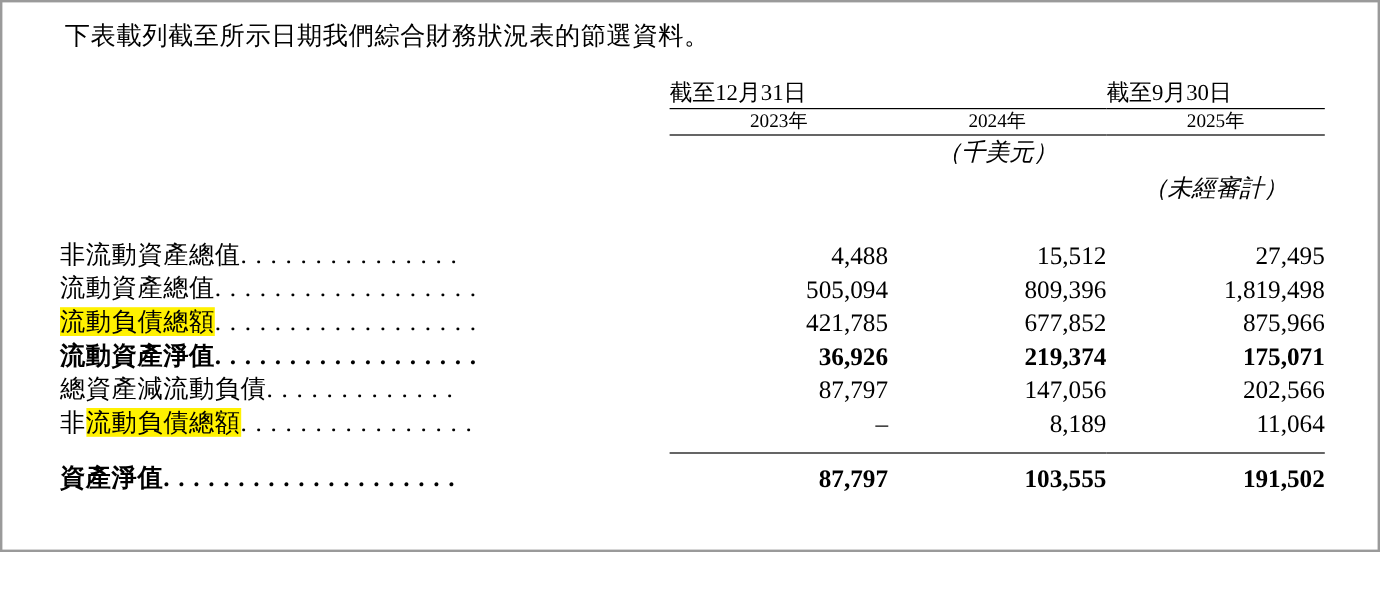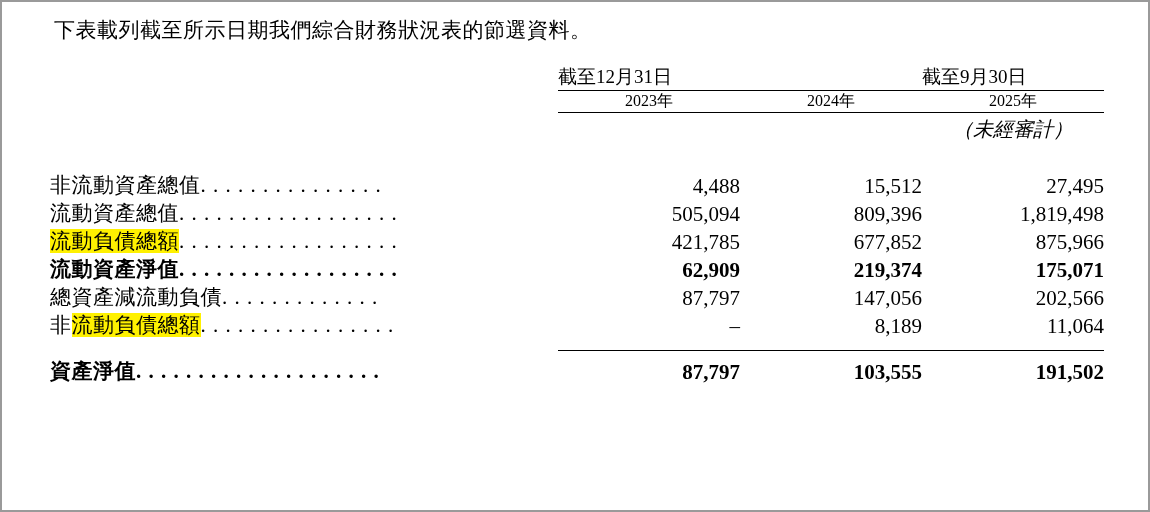--- a/index.html
+++ b/index.html
@@ -10,21 +10,21 @@
   body {
     width: 1150px;
     height: 512px;
     font-family: "Liberation Serif", serif;
     color: #000000;
     overflow: hidden;
   }
   .page {
     position: relative;
     width: 1150px;
-    height: 512px;
+    height: 460px;
     box-sizing: border-box;
     border: 2px solid #9a9a9a;
     background: #ffffff;
   }
   .intro {
     position: absolute;
     left: 52px;
     top: 14px;
     font-size: 21px;
     letter-spacing: 0.5px;
@@ -133,20 +133,26 @@
         <td class="hdr-group-cell rule-under">截至9月30日</td>
       </tr>
 
       <tr>
         <td></td>
         <td class="hdr-year hdr-year-rule">2023年</td>
         <td class="hdr-year hdr-year-rule">2024年</td>
         <td class="hdr-year hdr-year-rule">2025年</td>
       </tr>
 
+      <tr>
+        <td></td>
+        <td></td>
+        <td class="hdr-sub">（千美元）</td>
+        <td></td>
+      </tr>
 
       <tr>
         <td></td>
         <td></td>
         <td></td>
         <td class="hdr-sub2">（未經審計）</td>
       </tr>
       <tr class="spacer-row">
           <td colspan="4"></td>
         </tr>
@@ -167,21 +173,21 @@
 
       <tr>
         <td class="row-label"><span class="hl">流動負債總額</span><span class="leaders">. . . . . . . . . . . . . . . . . .</span></td>
         <td class="row-num">421,785</td>
         <td class="row-num">677,852</td>
         <td class="row-num">875,966</td>
       </tr>
 
       <tr class="bold">
         <td class="row-label"><span>流動資產淨值</span><span class="leaders">. . . . . . . . . . . . . . . . . .</span></td>
-        <td class="row-num">62,909</td>
+        <td class="row-num">36,926</td>
         <td class="row-num">219,374</td>
         <td class="row-num">175,071</td>
       </tr>
 
       <tr>
         <td class="row-label"><span>總資產減流動負債</span><span class="leaders">. . . . . . . . . . . . .</span></td>
         <td class="row-num">87,797</td>
         <td class="row-num">147,056</td>
         <td class="row-num">202,566</td>
       </tr>

